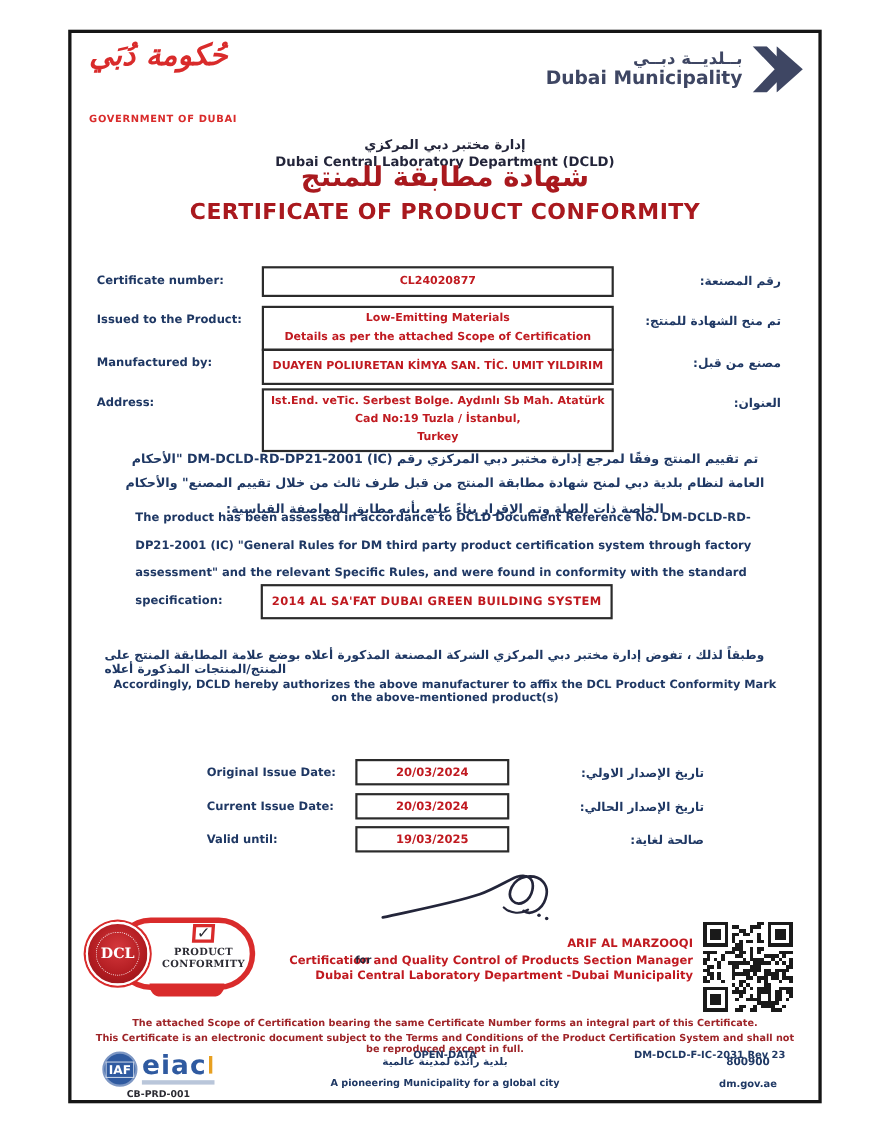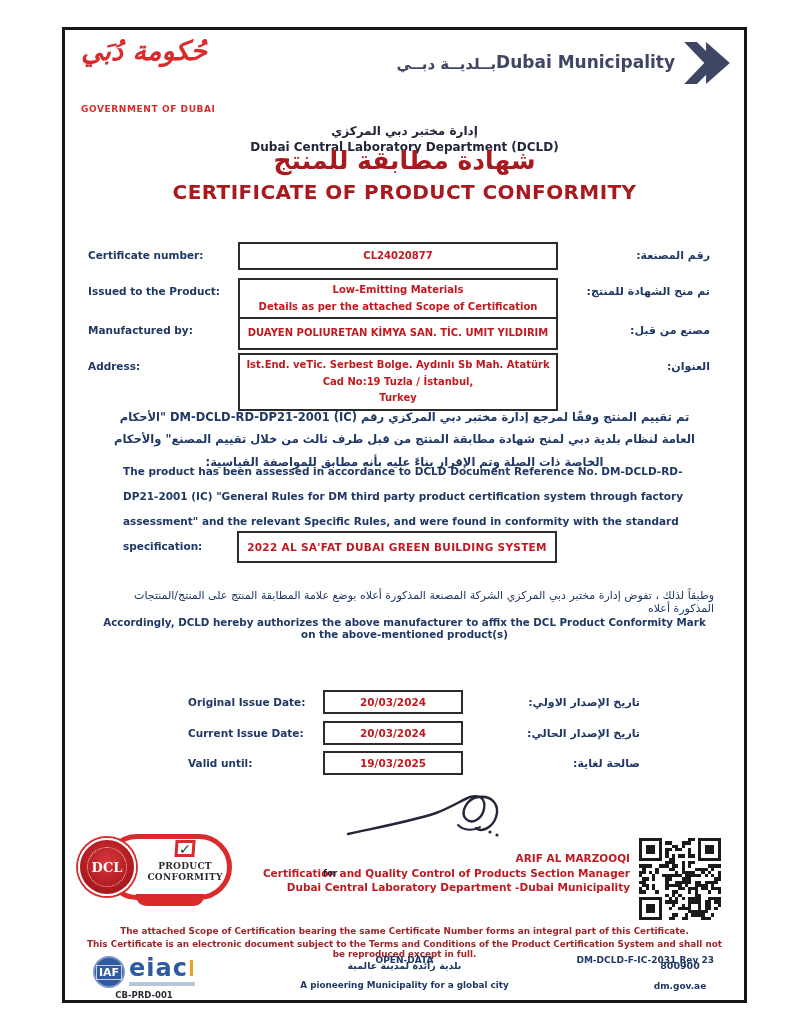--- a/index.html
+++ b/index.html
@@ -7,21 +7,21 @@
   body { font-family:"DejaVu Sans","Liberation Sans",sans-serif; }
   .page { position:relative; width:791px; height:1024px; background:#fff; overflow:hidden; }
   .frame { position:absolute; left:62px; top:27px; width:685px; height:976px; border:3.5px solid #161616; }
 
   
   .header-row { position:absolute; top:6px; left:16px; right:14px; display:flex; justify-content:space-between; align-items:flex-start; }
   .gov-logo { display:flex; flex-direction:column; align-items:flex-start;gap:36px; }
   .gov-ar { font-size:27px; font-weight:bold; color:var(--gov_red); font-style:italic; line-height:1.1; letter-spacing:1px; }
   .gov-en { font-size:9px; font-weight:bold; color:var(--gov_red); letter-spacing:0.6px; margin-top:2px; }
   .dm-logo { display:flex; align-items:center; gap:9px; margin-top:6px; }
-  .dm-text { display:flex; flex-direction:row; align-items:flex-end; }
+  .dm-text { display:flex; flex-direction:column; align-items:flex-end; }
   .dm-ar { font-size:15px; font-weight:bold; color:var(--slate); line-height:1.2; letter-spacing:2px; }
   .dm-en { font-size:17px; font-weight:bold; color:var(--slate); line-height:1.15; }
   .dm-arrow { width:46px; height:42px; }
 
   .dept { position:absolute; top:66px; left:0; right:0; text-align:center; color:var(--ink); }
   .dept-ar { font-size:12px; font-weight:bold;margin-top:28px; }
   .dept-en { font-size:12px; font-weight:bold; margin-top:2px; }
 
   .title { position:absolute; top:116px; left:0; right:0; text-align:center; color:var(--red); }
   .title-ar { font-size:25px; font-weight:bold; }
@@ -36,21 +36,21 @@
   #frow-2 { top:248px; } #frow-2 .fbox { min-height:37px; }
   #frow-3 { top:287px; } #frow-3 .fbox { min-height:33px; }
   #frow-4 { top:323px; } #frow-4 .fbox { min-height:43px; }
 
   
   .para-ar { position:absolute; top:376px; left:40px; right:40px; text-align:center; direction:rtl; font-size:11.5px; font-weight:bold; color:var(--navy); line-height:1.95; }
   .para-en { position:absolute; top:429px; left:58px; right:42px; text-align:left; font-size:10.5px; font-weight:bold; color:var(--navy); line-height:25px; }
 
   .std-box { position:absolute; top:501px; left:172px; width:320px; height:32px; border:2.5px solid #2b2b2b; display:flex; align-items:center; justify-content:center; color:var(--value_red); font-size:10.5px; font-weight:bold; letter-spacing:0.3px; }
 
-  .auth-ar { position:absolute; top:559px; left:30px; right:30px; direction:rtl; text-align:right; font-size:11px; font-weight:normal; color:var(--navy); }
+  .auth-ar { position:absolute; top:559px; left:30px; right:30px; direction:rtl; text-align:left; font-size:11px; font-weight:bold; color:var(--navy); }
   .auth-en { position:absolute; top:586px; left:30px; right:30px; text-align:center; font-size:10.3px; font-weight:bold; color:var(--navy); }
 
   
   .drow { position:absolute; left:0; right:0; display:grid; grid-template-columns:123px 135px 140px 1fr; align-items:center; }
   .dlabel { font-size:10.5px; font-weight:bold; color:var(--navy); }
   .dbox { border:2px solid #2b2b2b; height:24px; display:flex; align-items:center; justify-content:center; color:var(--value_red); font-size:10.5px; font-weight:bold; }
   .dalabel { font-size:11px; font-weight:bold; color:var(--navy); text-align:right; padding-right:104px; direction:rtl; }
   #drow-1 { top:660px; } #drow-2 { top:691px; } #drow-3 { top:721px; }
 
   
@@ -164,21 +164,21 @@
         <span>Ist.End. veTic. Serbest Bolge. Aydınlı Sb Mah. Atatürk Cad No:19 Tuzla / İstanbul,</span>
         <span>Turkey</span>
       </div>
       <div class="falabel" dir="rtl">العنوان:</div>
     </div>
 
     <div class="para-ar">تم تقييم المنتج وفقًا لمرجع إدارة مختبر دبي المركزي رقم  DM-DCLD-RD-DP21-2001 (IC) "الأحكام العامة لنظام بلدية دبي لمنح شهادة مطابقة المنتج من قبل طرف ثالث من خلال تقييم المصنع" والأحكام الخاصة ذات الصلة وتم الإقرار بناءً عليه بأنه مطابق للمواصفة القياسية:</div>
     <div class="para-en">The product has been assessed in accordance to DCLD Document Reference No. DM-DCLD-RD-DP21-2001 (IC) "General Rules for DM third party product certification system through factory assessment" and the relevant Specific Rules, and were found in conformity with the standard specification:</div>
 
     <div class="std-box">
-      <span>2022 AL SA'FAT DUBAI GREEN BUILDING SYSTEM</span>
+      <span>2014 AL SA'FAT DUBAI GREEN BUILDING SYSTEM</span>
     </div>
 
     <div class="auth-ar">وطبقاً لذلك ، تفوض إدارة مختبر دبي المركزي الشركة المصنعة المذكورة أعلاه بوضع علامة المطابقة المنتج على المنتج/المنتجات المذكورة أعلاه</div>
     <div class="auth-en">Accordingly, DCLD hereby authorizes the above manufacturer to affix the DCL Product Conformity Mark on the above-mentioned product(s)</div>
 
     <div class="drow" id="drow-1">
       <div></div>
       <div class="dlabel">Original Issue Date:</div>
       <div class="dbox">
           <span>20/03/2024</span>

